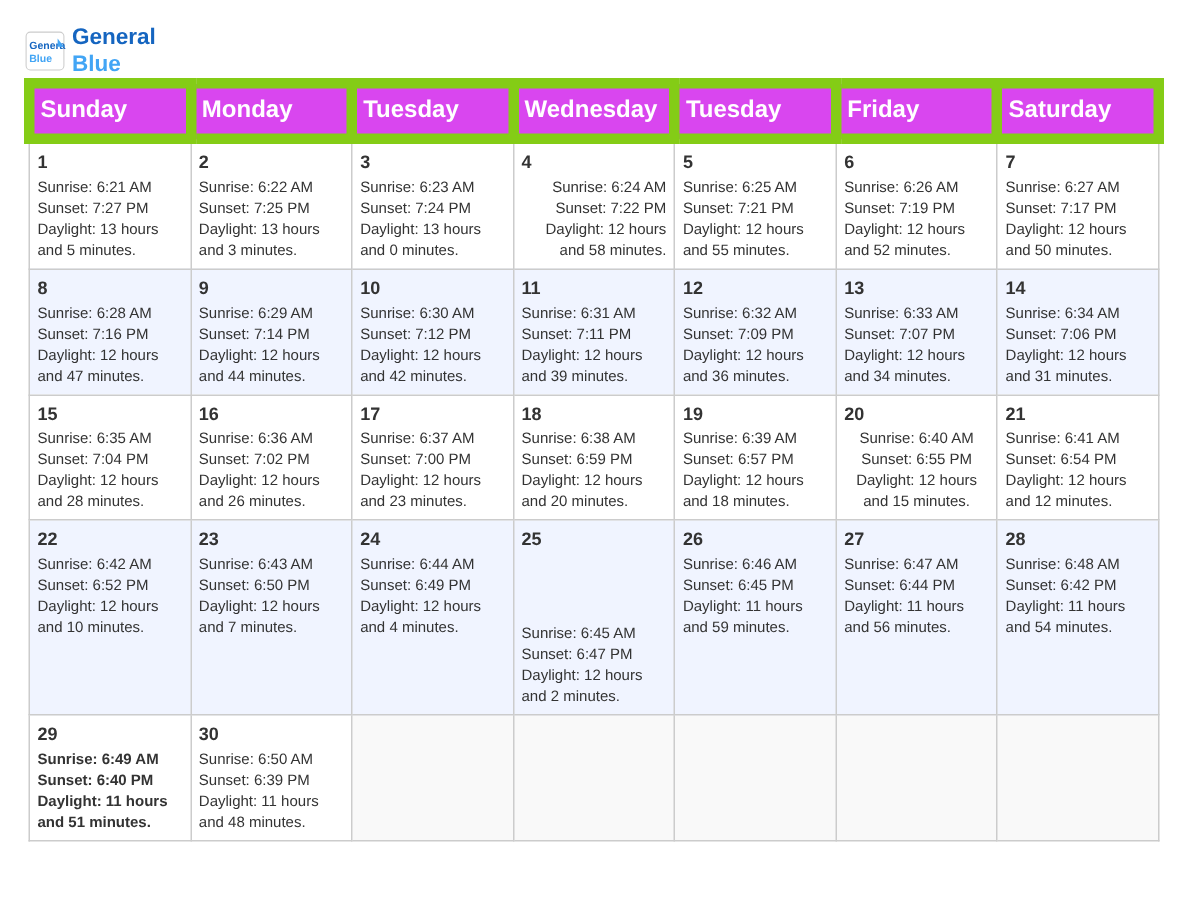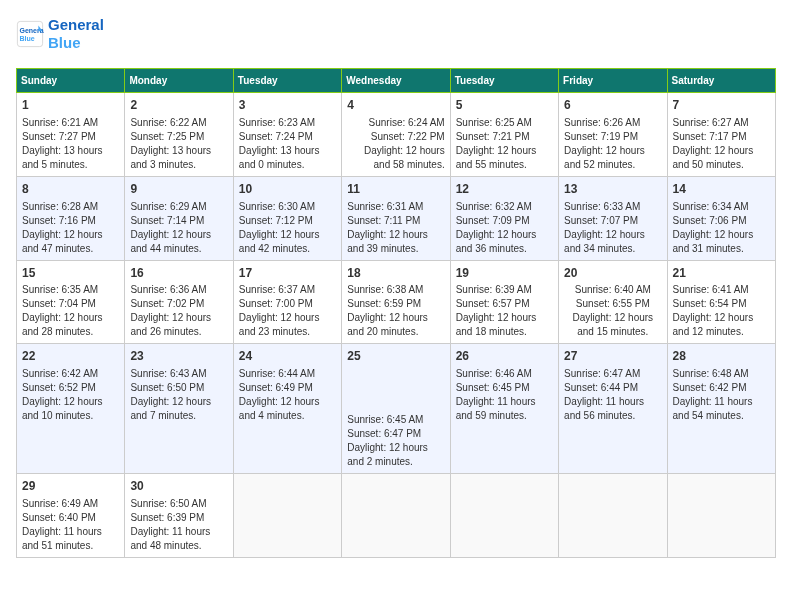--- a/index.html
+++ b/index.html
@@ -7,21 +7,21 @@
       font-family: Arial, sans-serif;
       background: #fff;
       width: 792px;
       min-height: 612px;
       padding: 16px;
     }
     .header {
       display: flex;
       justify-content: space-between;
       align-items: center;
-      margin-bottom: 16px;
+      margin-bottom: 0;
     }
     .logo {
       display: flex;
       align-items: center;
       gap: 4px;
     }
     .logo-text {
       font-size: 15px;
       font-weight: bold;
       color: #333;
@@ -46,27 +46,27 @@
       font-size: 14px;
       color: #555;
       margin-top: 2px;
     }
     .calendar {
       width: 100%;
       border-collapse: collapse;
       font-size: 11px;
     }
     .calendar th {
-      background-color: #0f766e;
+      background-color: #d946ef;
       color: #fff;
       padding: 6px 4px;
       text-align: left;
-      font-size: 10px;
+      font-size: 16px;
       font-weight: bold;
-      border: 1px solid #84cc16;
+      border: 7px solid #84cc16;
     }
     .calendar td {
       border: 1px solid #ccc;
       vertical-align: top;
       padding: 4px 5px;
       width: calc(100% / 7);
       min-height: 80px;
       background: #fff;
       color: #333;
       line-height: 1.4;
@@ -327,21 +327,21 @@
           <span class="day-num">28</span>
           <div class="day-info" style="white-space: pre-line;">Sunrise: 6:48 AM
 Sunset: 6:42 PM
 Daylight: 11 hours
 and 54 minutes.</div>
         </td>
       </tr>
       <tr>
         <td>
           <span class="day-num">29</span>
-          <div class="day-info" style="white-space: pre-line;">Sunrise: 6:49 AM
+          <div class="day-info" style="white-space: pre-line; font-weight: bold;">Sunrise: 6:49 AM
 Sunset: 6:40 PM
 Daylight: 11 hours
 and 51 minutes.</div>
         </td>
         <td>
           <span class="day-num">30</span>
           <div class="day-info" style="white-space: pre-line;">Sunrise: 6:50 AM
 Sunset: 6:39 PM
 Daylight: 11 hours
 and 48 minutes.</div>

